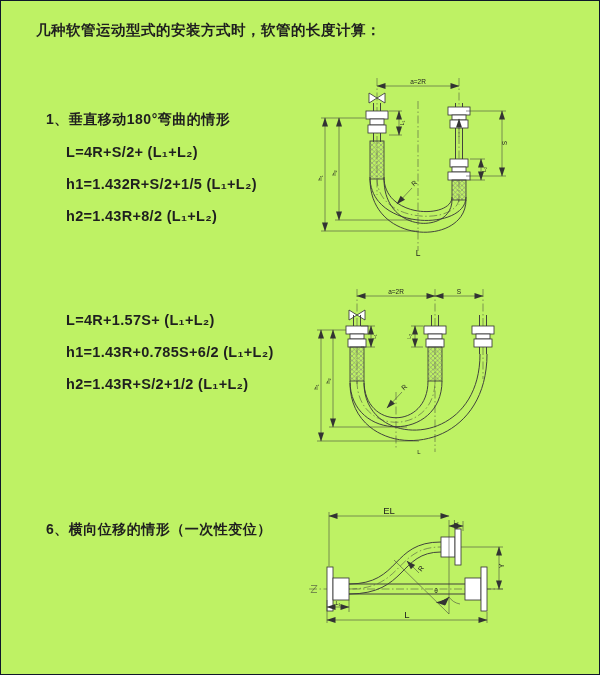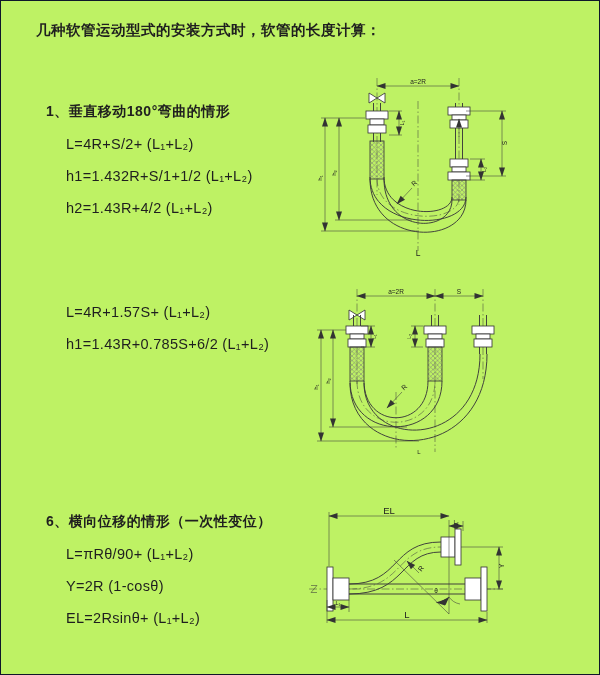--- a/index.html
+++ b/index.html
@@ -1,61 +1,57 @@
 <!DOCTYPE html>
 <html><head>
 <meta charset="utf-8">
 <style>
   html,body{margin:0;padding:0;background:#fff;}
   body{width:600px;height:675px;position:relative;font-family:"Liberation Sans",sans-serif;color:#1f1f1f;}
   .page{position:absolute;inset:0;width:598px;height:673px;border:1px solid #0f172a;background:#bef264;}
   .doc-title{position:absolute;left:35px;top:20px;font-size:14.5px;font-weight:bold;letter-spacing:.5px;}
-  .calc-section{position:absolute;left:45px;}
+  .calc-section{position:absolute;left:45px;margin-top:8px;}
   .s1{top:102px;} .s2{top:295px;} .s3{top:512px;}
   .sec-heading{font-size:14px;font-weight:bold;letter-spacing:.5px;margin-bottom:7px;}
-  .formulas{padding-left:20px;}
+  .formulas{padding-left:20px;font-weight:bold;}
   .formula{font-size:14.5px;line-height:32px;letter-spacing:.3px;white-space:nowrap;}
   .diagram{position:absolute;}
   .d1{left:308px;top:72px;} .d2{left:306px;top:283px;} .d3{left:302px;top:503px;}
   svg .thin{stroke:#3a3a3a;stroke-width:.55;fill:none;}
   svg .main{stroke:#3a3a3a;stroke-width:.95;fill:none;}
   svg .cl{stroke:#3a3a3a;stroke-width:.5;fill:none;stroke-dasharray:8 2.5 1.5 2.5;}
   svg .fit{fill:#fff;stroke:#3a3a3a;stroke-width:.85;}
   svg text{fill:#1f1f1f;font-family:"Liberation Sans",sans-serif;}
 </style>
 </head>
 <body>
 
 <div class="page">
 
   <div class="doc-title">几种软管运动型式的安装方式时，软管的长度计算：</div>
 
   <section class="calc-section s1">
     <div class="sec-heading">1、垂直移动180°弯曲的情形</div>
     <div class="formulas">
       <div class="formula">L=4R+S/2+ (L₁+L₂)</div>
-      <div class="formula">h1=1.432R+S/1+1/2 (L₁+L₂)</div>
-      <div class="formula">h2=1.43R+4/2 (L₁+L₂)</div>
+      <div class="formula">h1=1.432R+S/2+1/5 (L₁+L₂)</div>
+      <div class="formula">h2=1.43R+8/2 (L₁+L₂)</div>
     </div>
   </section>
 
   <section class="calc-section s2">
     <div class="formulas">
       <div class="formula">L=4R+1.57S+ (L₁+L₂)</div>
       <div class="formula">h1=1.43R+0.785S+6/2 (L₁+L₂)</div>
+      <div class="formula">h2=1.43R+S/2+1/2 (L₁+L₂)</div>
     </div>
   </section>
 
   <section class="calc-section s3">
     <div class="sec-heading">6、横向位移的情形（一次性变位）</div>
-    <div class="formulas">
-      <div class="formula">L=πRθ/90+ (L₁+L₂)</div>
-      <div class="formula">Y=2R (1-cosθ)</div>
-      <div class="formula">EL=2Rsinθ+ (L₁+L₂)</div>
-    </div>
   </section>
 
   <svg class="diagram d1" width="282" height="185" viewBox="0 0 282 185" xmlns="http://www.w3.org/2000/svg">
     <defs>
       <marker id="ar1" markerWidth="10" markerHeight="8" refX="9" refY="4" orient="auto-start-reverse" markerUnits="userSpaceOnUse">
         <path d="M0.5,1 L9.5,4 L0.5,7 Z" fill="#333"></path>
       </marker>
       <pattern id="braid1" width="4.5" height="4.5" patternUnits="userSpaceOnUse">
         <path d="M0,0 L4.5,4.5 M4.5,0 L0,4.5" stroke="#777" stroke-width="0.5"></path>
       </pattern>

